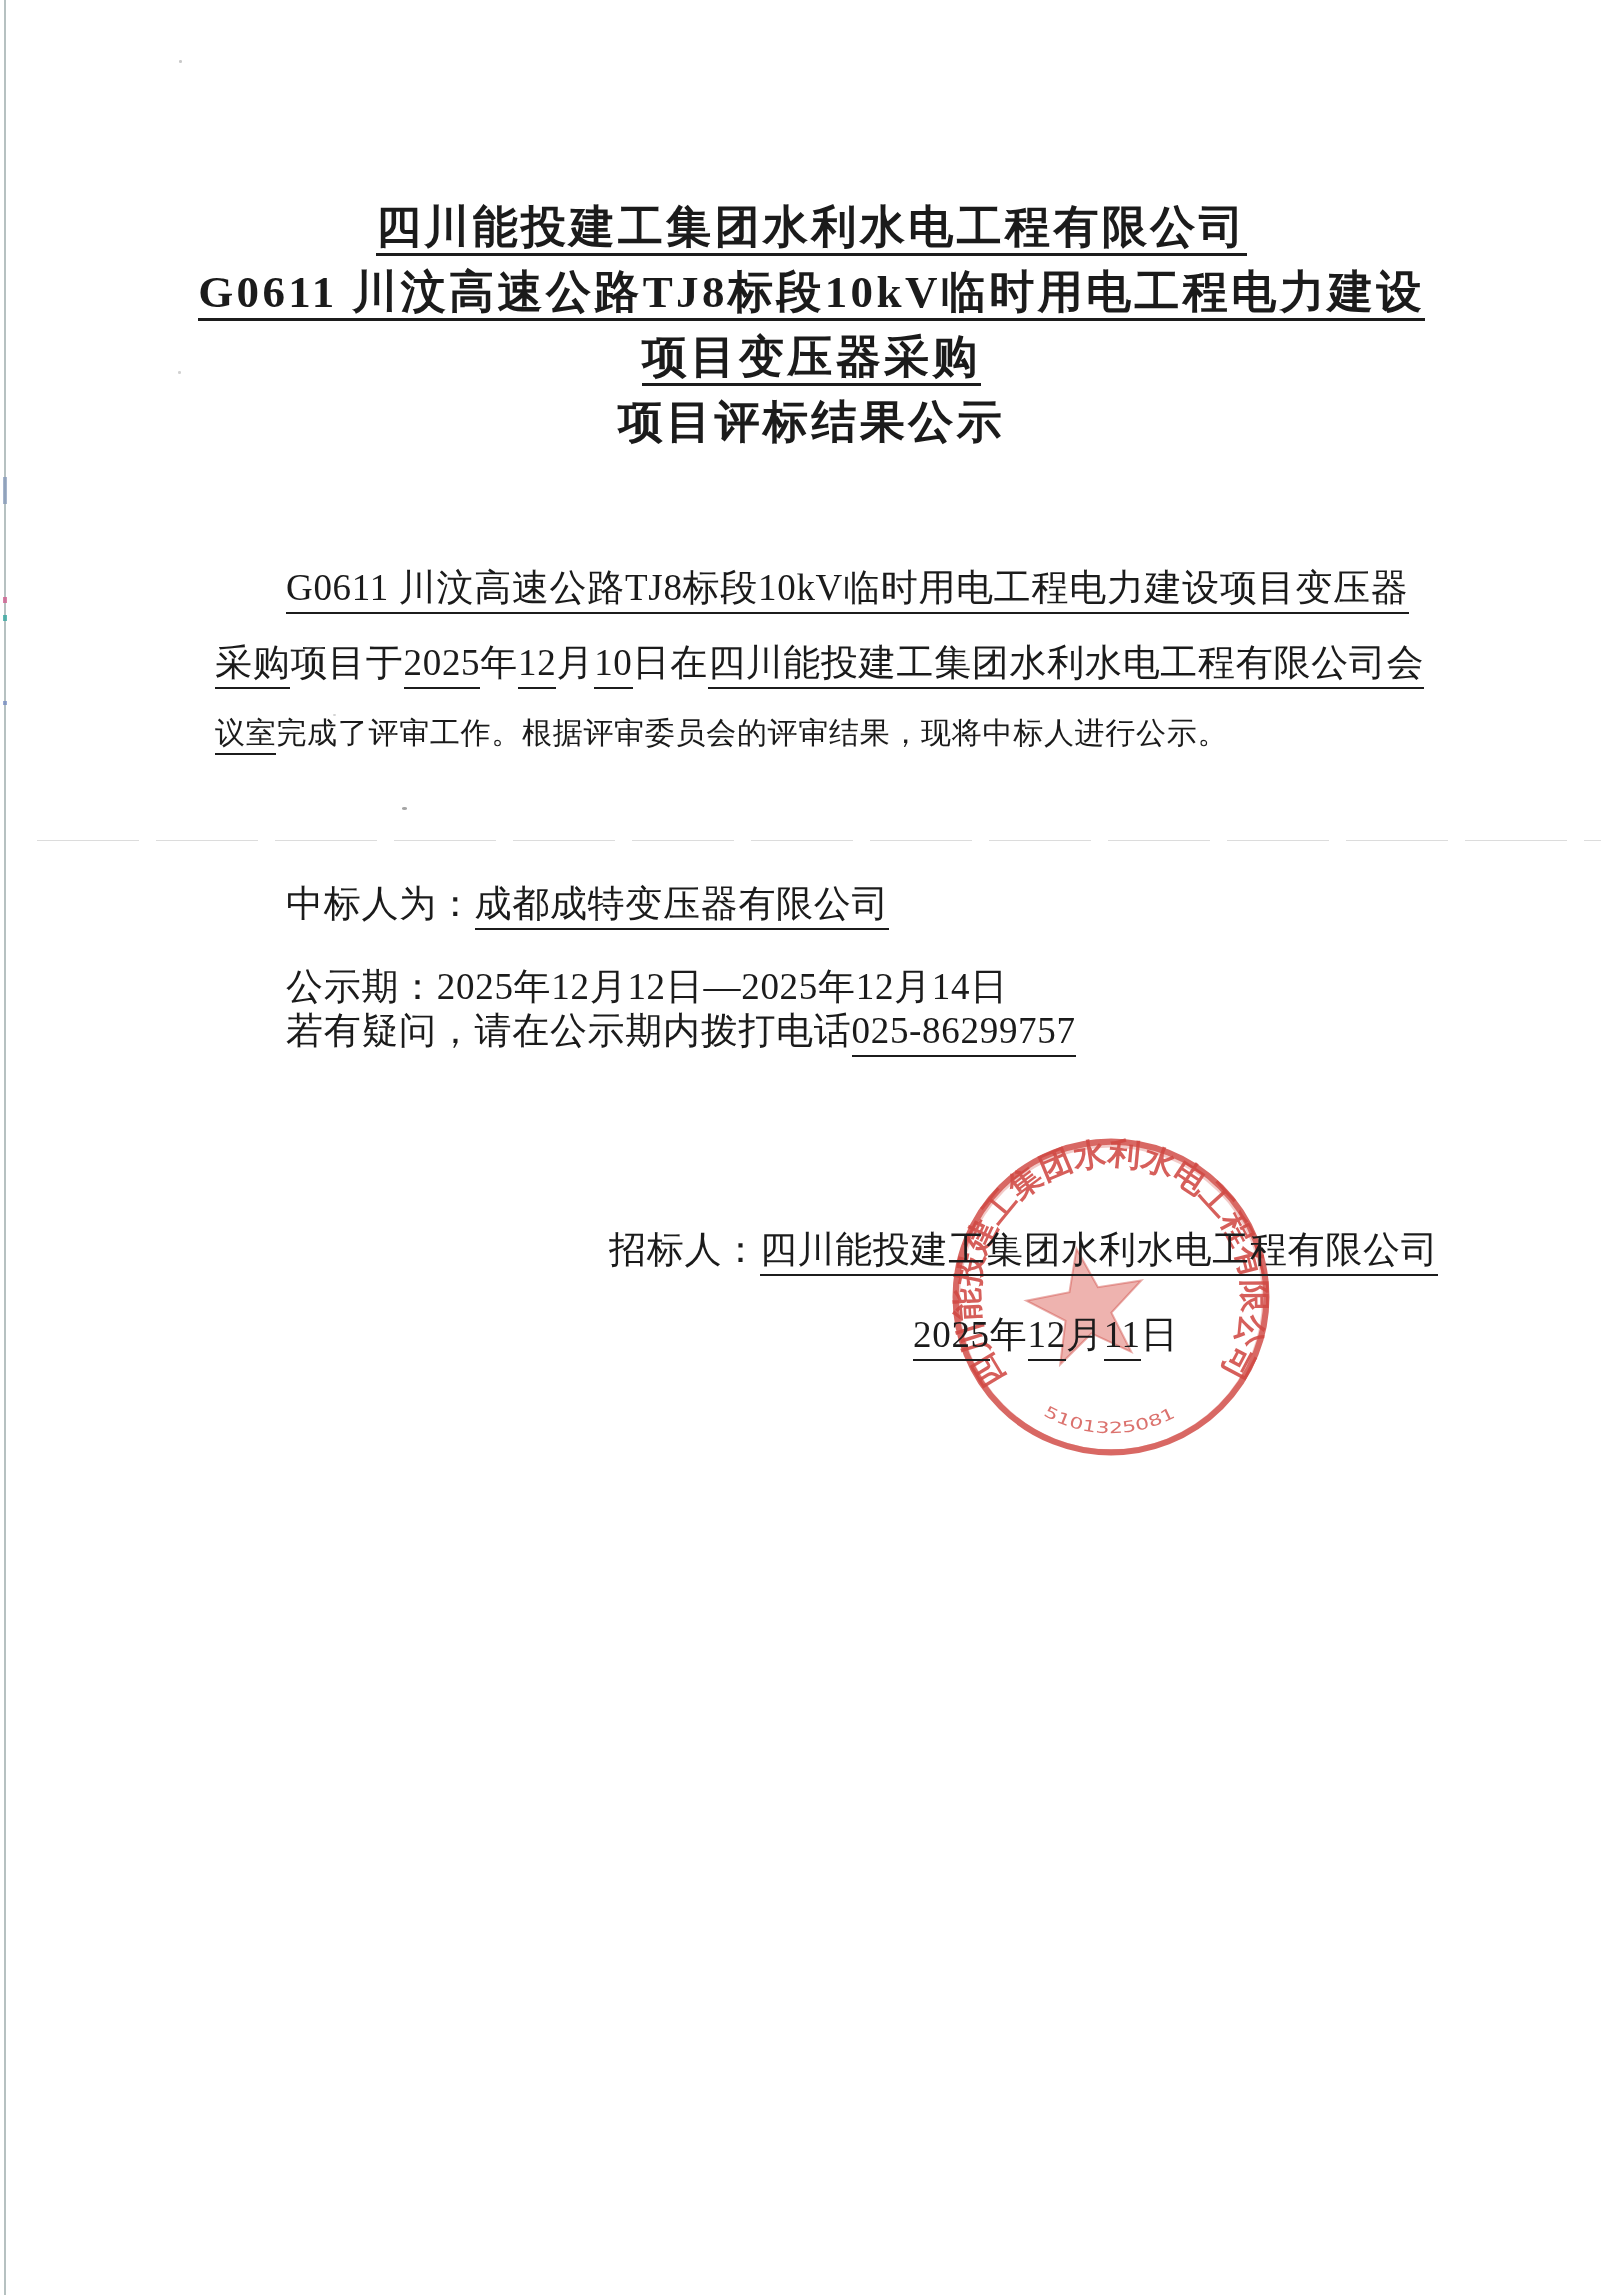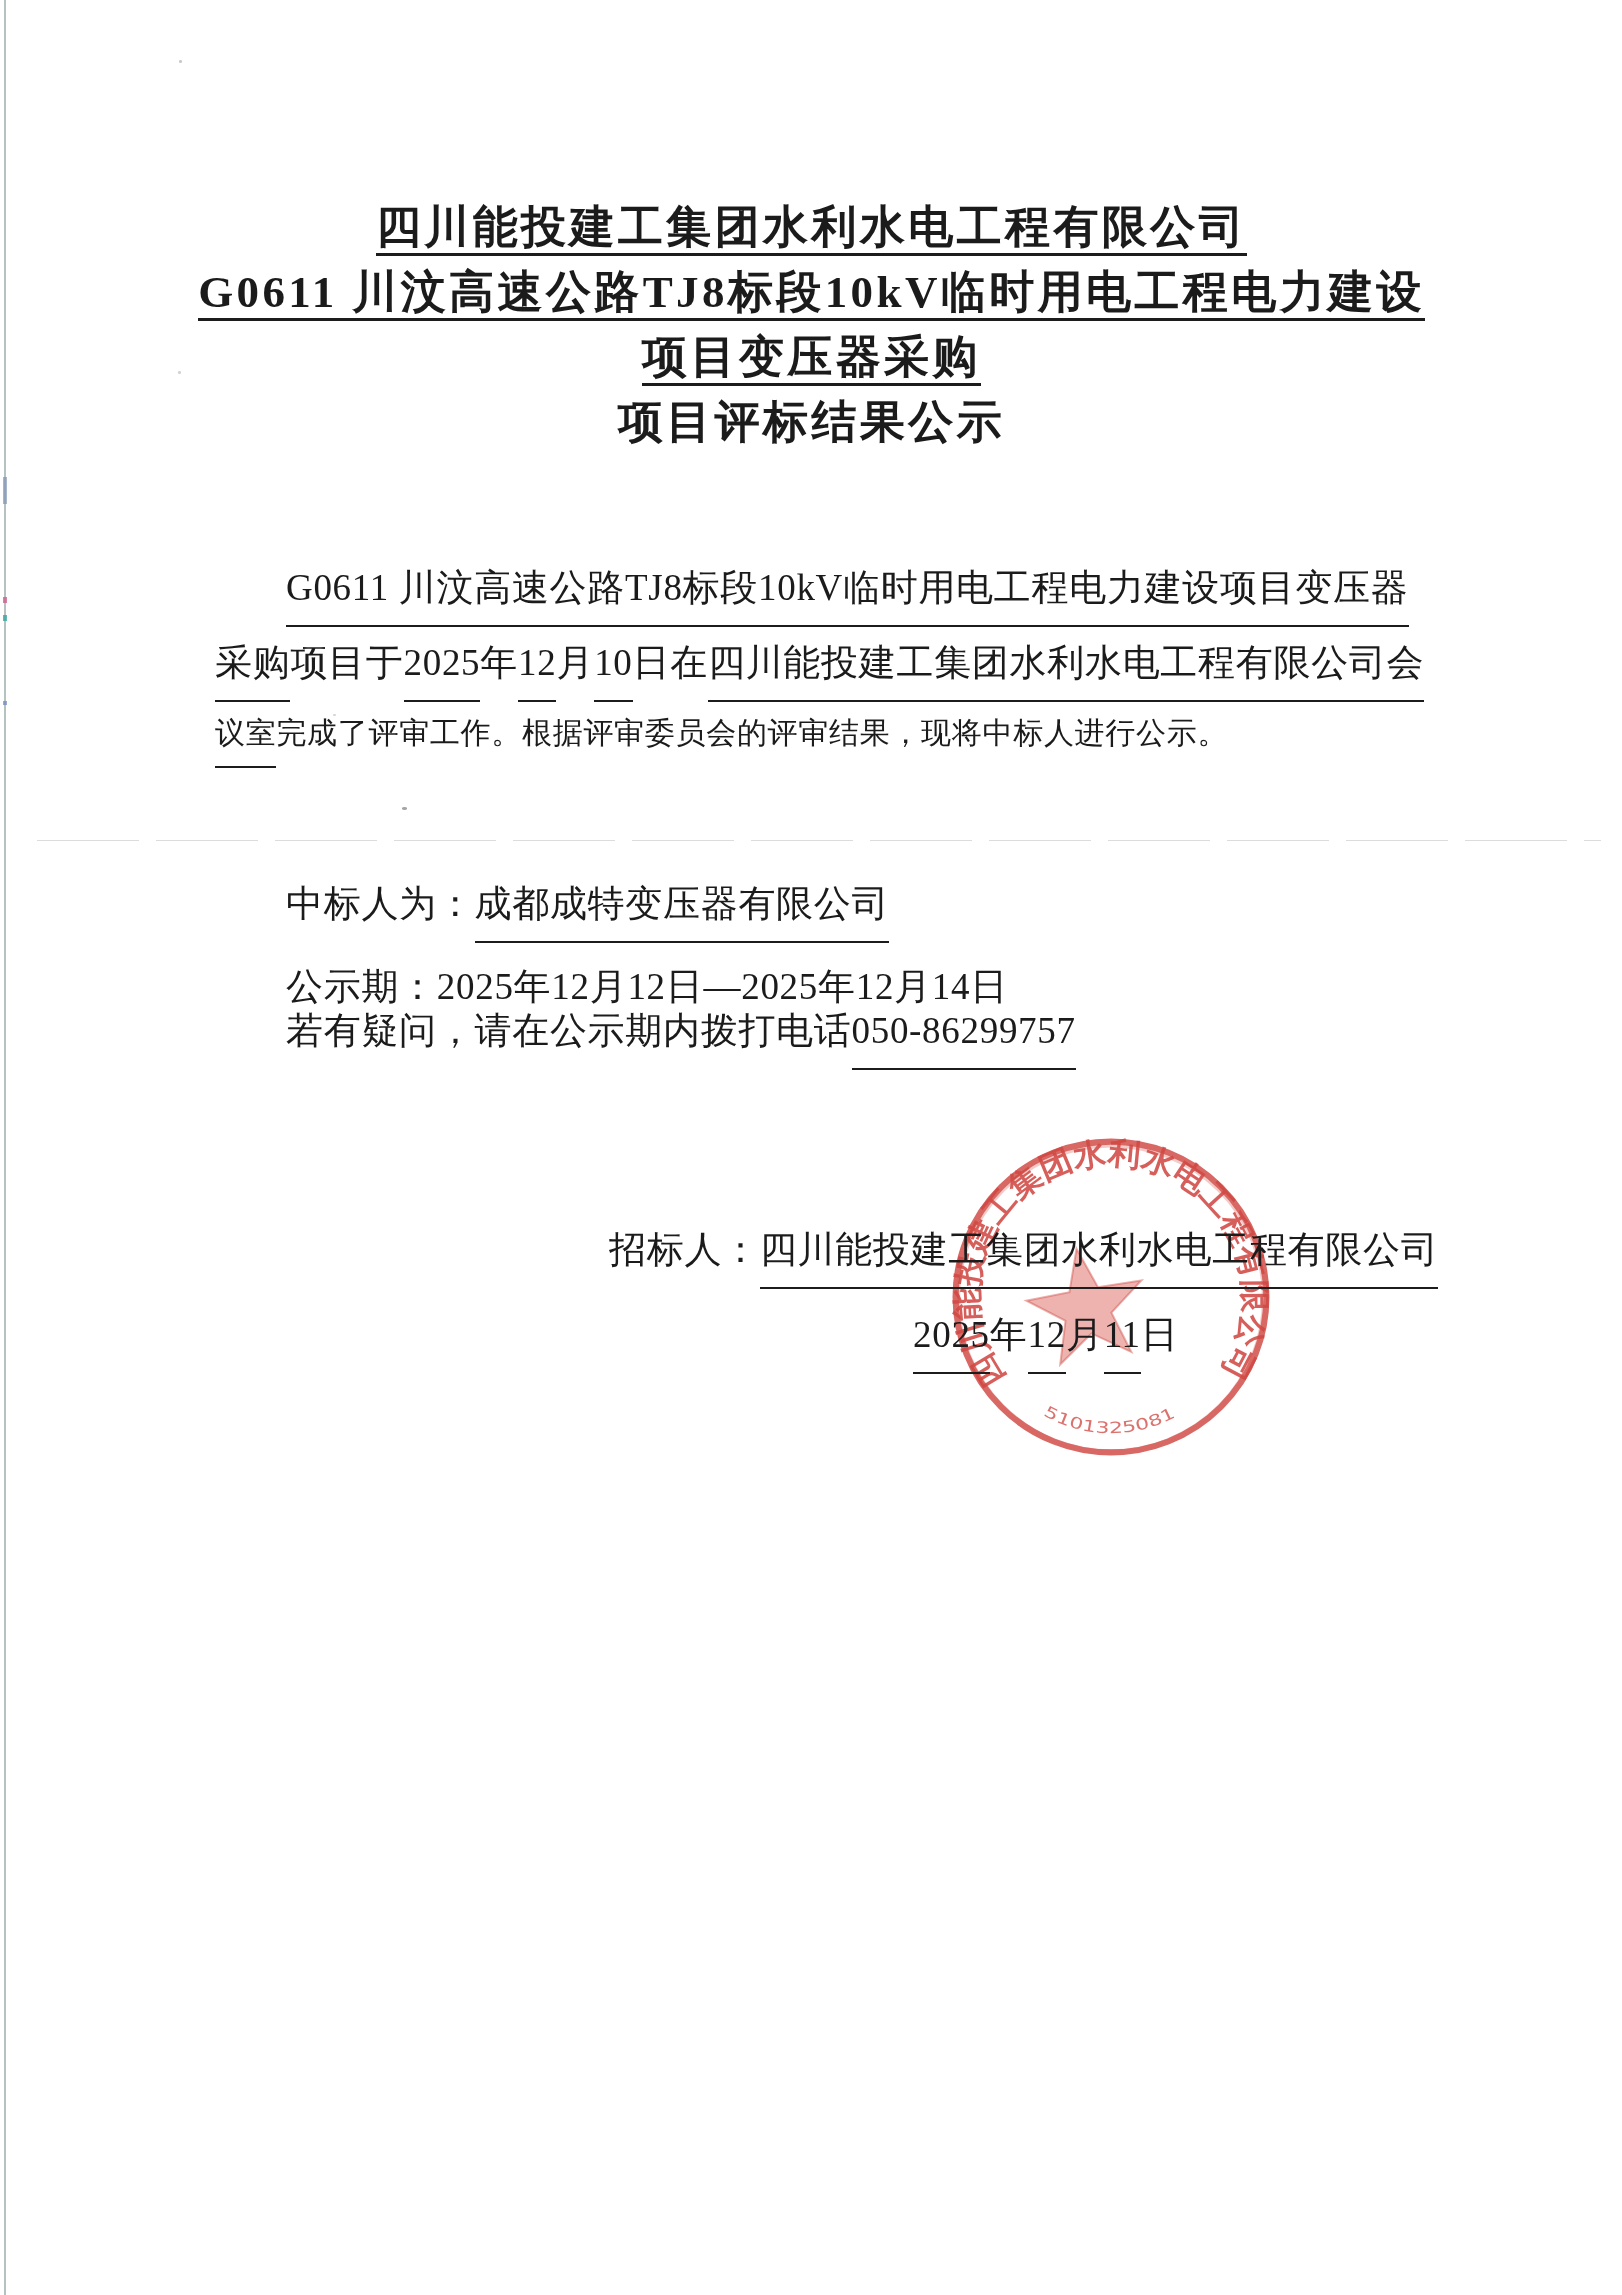--- a/index.html
+++ b/index.html
@@ -23,21 +23,21 @@
   
   .title-block{
     position:absolute;top:195px;left:0;width:1623px;
     text-align:center;font-weight:bold;font-size:45px;
     letter-spacing:3.4px;line-height:65px;white-space:nowrap;
   }
   .title-block .tl{display:block;}
   .tl .u{border-bottom:3.4px solid #1c1c1c;padding-bottom:1.4px;}
   
   .bline{position:absolute;white-space:nowrap;font-size:37px;letter-spacing:0.7px;}
-  .bline .u{border-bottom:2.7px solid #1c1c1c;padding-bottom:17px;}
+  .bline .u{border-bottom:2.7px solid #1c1c1c;padding-bottom:4px;}
   
   .stamp{position:absolute;left:944px;top:1130px;width:334px;height:334px;z-index:1;opacity:.92;}
   .overtext{z-index:2;}
 </style>
 </head>
 <body>
 
 <div class="page">
 
   <div class="edge-line"></div>
@@ -88,21 +88,21 @@
     <span class="u">议室</span><span>完成了评审工作。根据评审委员会的评审结果，现将中标人进行公示。</span>
   </div>
 
   <div class="bline overtext" style="left:286px;top:879px;">
     <span>中标人为：</span><span class="u">成都成特变压器有限公司</span>
   </div>
   <div class="bline overtext" style="left:286px;top:931px;margin-top:31px;">
     <span>公示期：</span><span>2025年12月12日—2025年12月14日</span>
   </div>
   <div class="bline overtext" style="left:286px;top:1006px;">
-    <span>若有疑问，请在公示期内拨打电话</span><span class="u">050-86299757</span>
+    <span>若有疑问，请在公示期内拨打电话</span><span class="u">025-86299757</span>
   </div>
 
   <div class="bline overtext" style="left:609px;top:1225px;">
     <span>招标人：</span><span class="u">四川能投建工集团水利水电工程有限公司</span>
   </div>
   <div class="bline overtext" style="left:913px;top:1310px;">
     <span class="u">2025</span><span>年</span><span class="u">12</span><span>月</span><span class="u">11</span><span>日</span>
   </div>
 
 </div>

